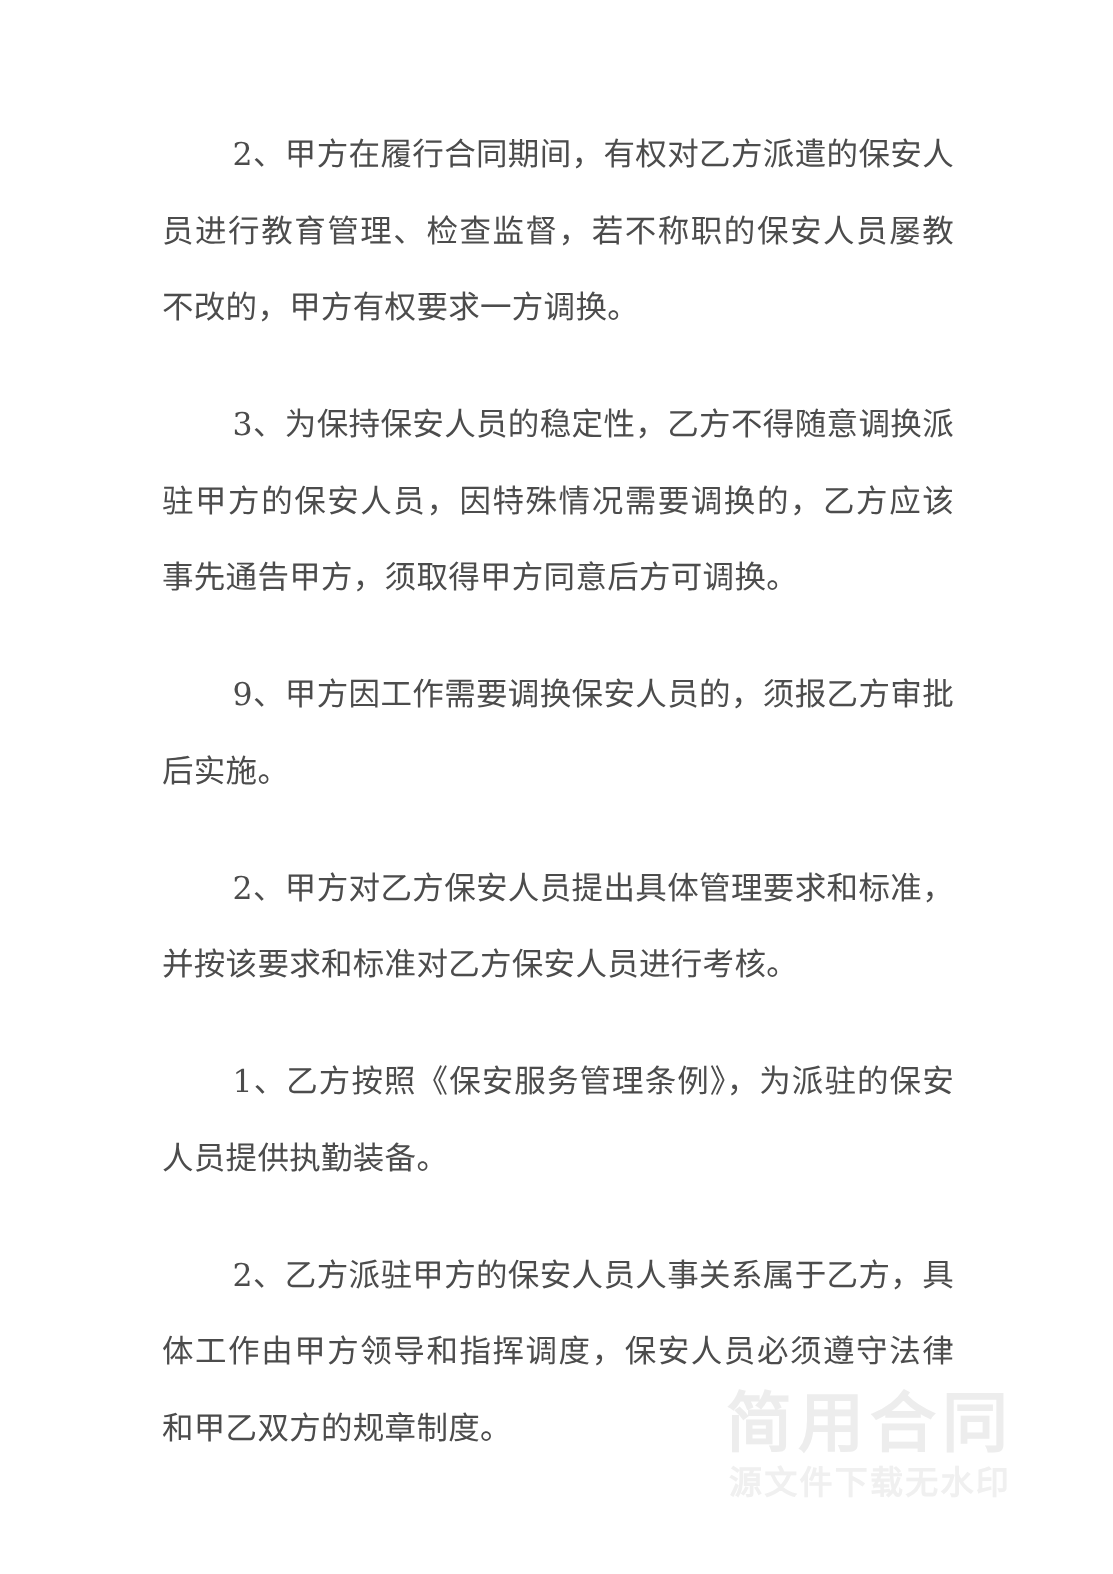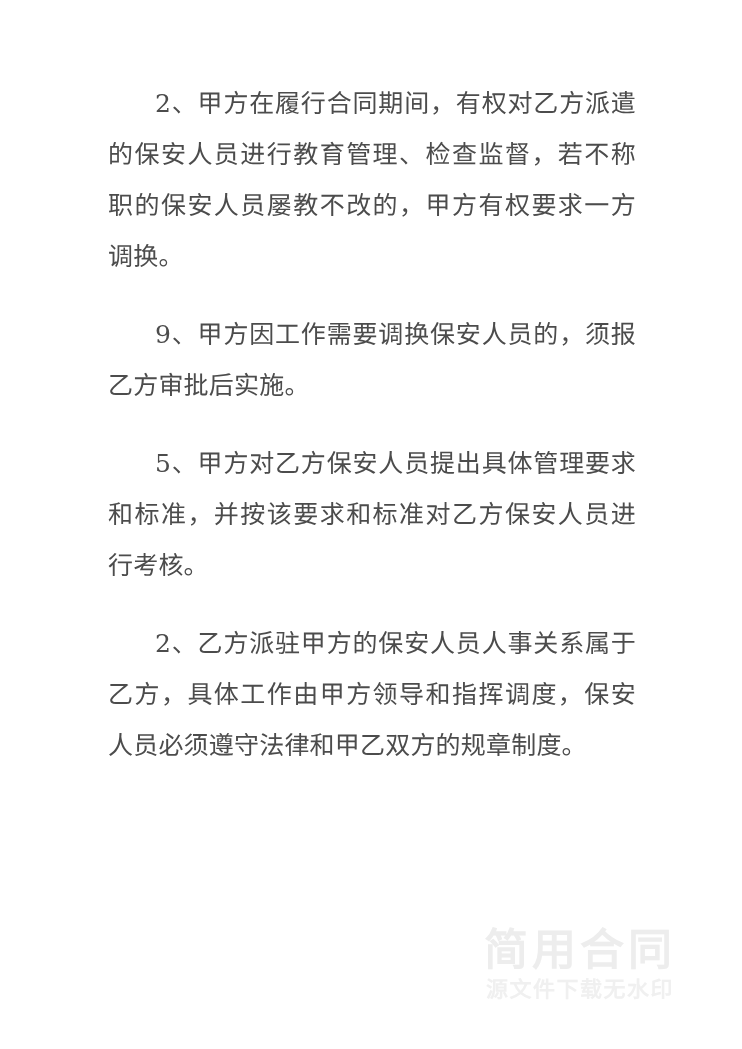--- a/index.html
+++ b/index.html
@@ -25,21 +25,21 @@
   #doc-body {
     position: absolute;
     left: 108px;
     top: 78px;
     width: 528px;
   }
 
   .para {
     margin: 0 0 27px 0;
     padding: 0;
-    font-size: 25px;
+    font-size: 21px;
     line-height: 51px;
     color: #4c4c4c;
     text-indent: 47px;
     text-align: justify;
     text-justify: inter-ideograph;
     letter-spacing: 0.2px;
     font-family: "DejaVu Serif", "Liberation Serif", serif;
     font-weight: 400;
     -webkit-font-smoothing: antialiased;
   }
@@ -81,22 +81,24 @@
     white-space: nowrap;
   }
 </style>
 </head>
 <body>
 
 <div id="page">
 
   <div id="doc-body">
     <p class="para">2、甲方在履行合同期间，有权对乙方派遣的保安人员进行教育管理、检查监督，若不称职的保安人员屡教不改的，甲方有权要求一方调换。</p>
+    <p class="para">3、为保持保安人员的稳定性，乙方不得随意调换派驻甲方的保安人员，因特殊情况需要调换的，乙方应该事先通告甲方，须取得甲方同意后方可调换。</p>
     <p class="para">9、甲方因工作需要调换保安人员的，须报乙方审批后实施。</p>
-    <p class="para">5、甲方对乙方保安人员提出具体管理要求和标准，并按该要求和标准对乙方保安人员进行考核。</p>
+    <p class="para">2、甲方对乙方保安人员提出具体管理要求和标准，并按该要求和标准对乙方保安人员进行考核。</p>
+    <p class="para">1、乙方按照《保安服务管理条例》，为派驻的保安人员提供执勤装备。</p>
     <p class="para">2、乙方派驻甲方的保安人员人事关系属于乙方，具体工作由甲方领导和指挥调度，保安人员必须遵守法律和甲乙双方的规章制度。</p>
 
   </div>
 
   <div id="watermark">
     <span class="wm-main">简用合同</span>
     <span class="wm-sub">源文件下载无水印</span>
   </div>
 
 </div>

